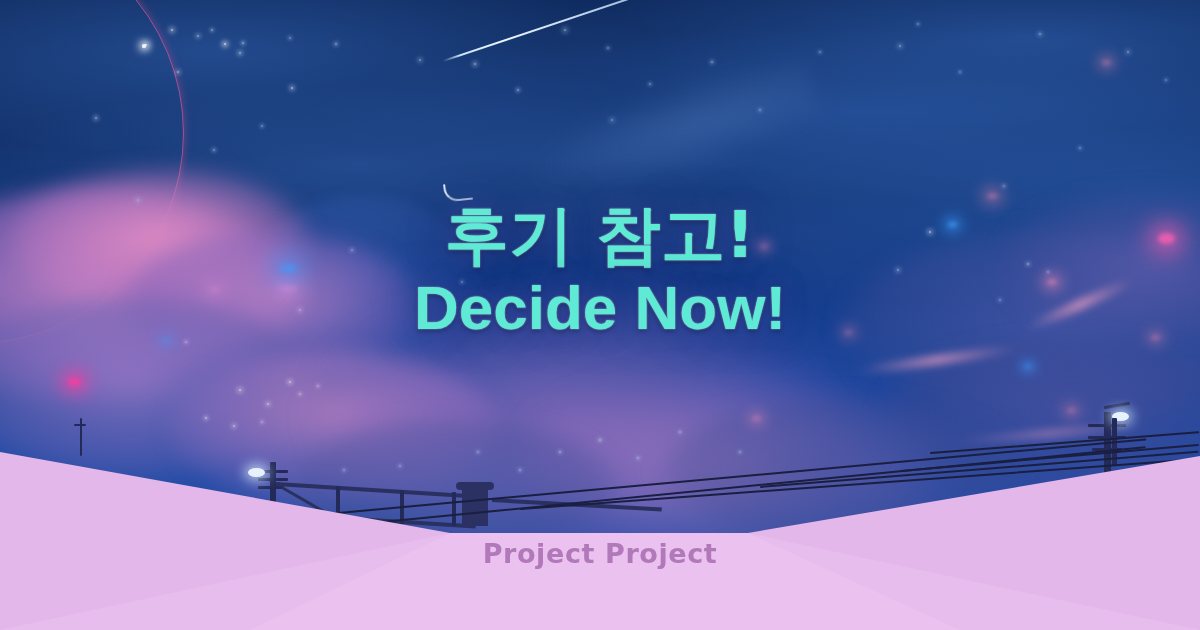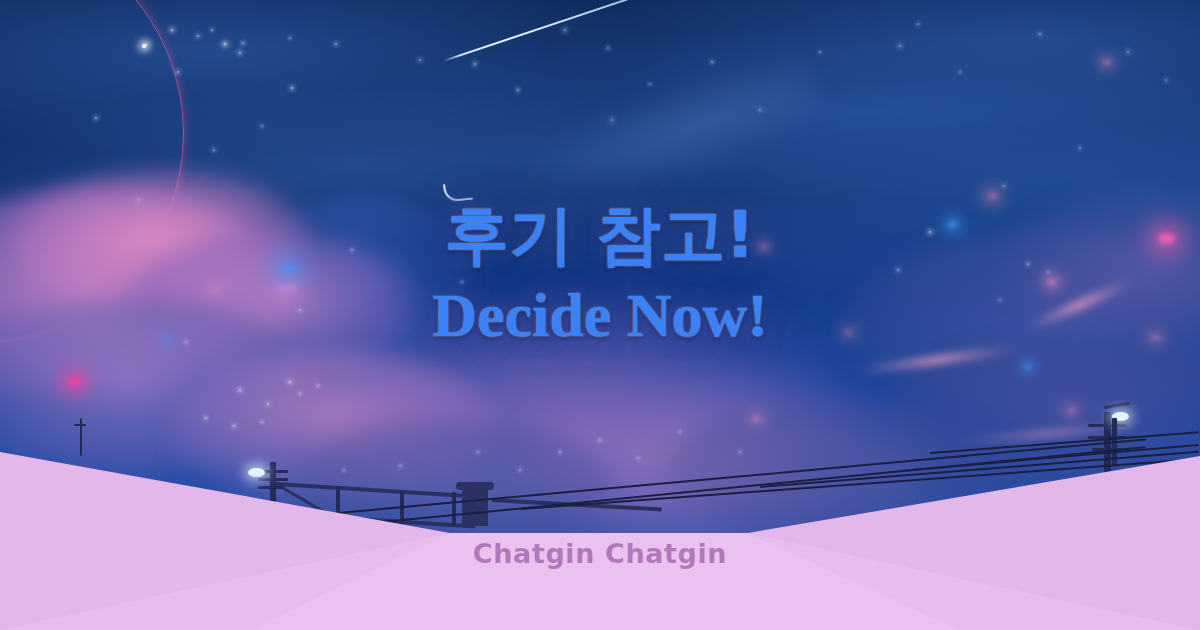--- a/index.html
+++ b/index.html
@@ -249,40 +249,39 @@
     position: absolute;
     left: 0;
     top: 198px;
     width: 1200px;
     text-align: center;
     z-index: 30;
     pointer-events: none;
   }
   .hl-line {
     display: block;
-    color: #3b82f6;
+    color: #5eead4;
     font-weight: 700;
     letter-spacing: .5px;
     text-shadow:
       0 0 2px rgba(255,255,255,.55),
       0 2px 4px rgba(20,24,70,.55),
       0 0 22px rgba(60,70,150,.70),
       0 0 42px rgba(40,50,130,.55);
   }
   .hl-ko {
     font-family: "DejaVu Sans", "Liberation Sans", sans-serif;
     font-size: 64px;
     line-height: 74px;
   }
   .hl-en {
-    font-family: Liberation Serif, serif;
+    font-family: Liberation Sans, sans-serif;
     font-size: 62px;
     line-height: 72px;
     letter-spacing: 0px;
-    margin-top: 7px;
   }
 
   
   .brand {
     position: absolute;
     left: 0;
     top: 538px;
     width: 1200px;
     text-align: center;
     z-index: 31;
@@ -447,15 +446,15 @@
     <div class="ground-right"></div>
     <div class="ground-front"></div>
     <div class="ground-front-hi"></div>
   </div>
 
   <div class="headline">
     <span class="hl-line hl-ko">후기 참고!</span>
     <span class="hl-line hl-en">Decide Now!</span>
   </div>
 
-  <div class="brand">Chatgin Chatgin</div>
+  <div class="brand">Project Project</div>
 
 </div>
 
 </body></html>

